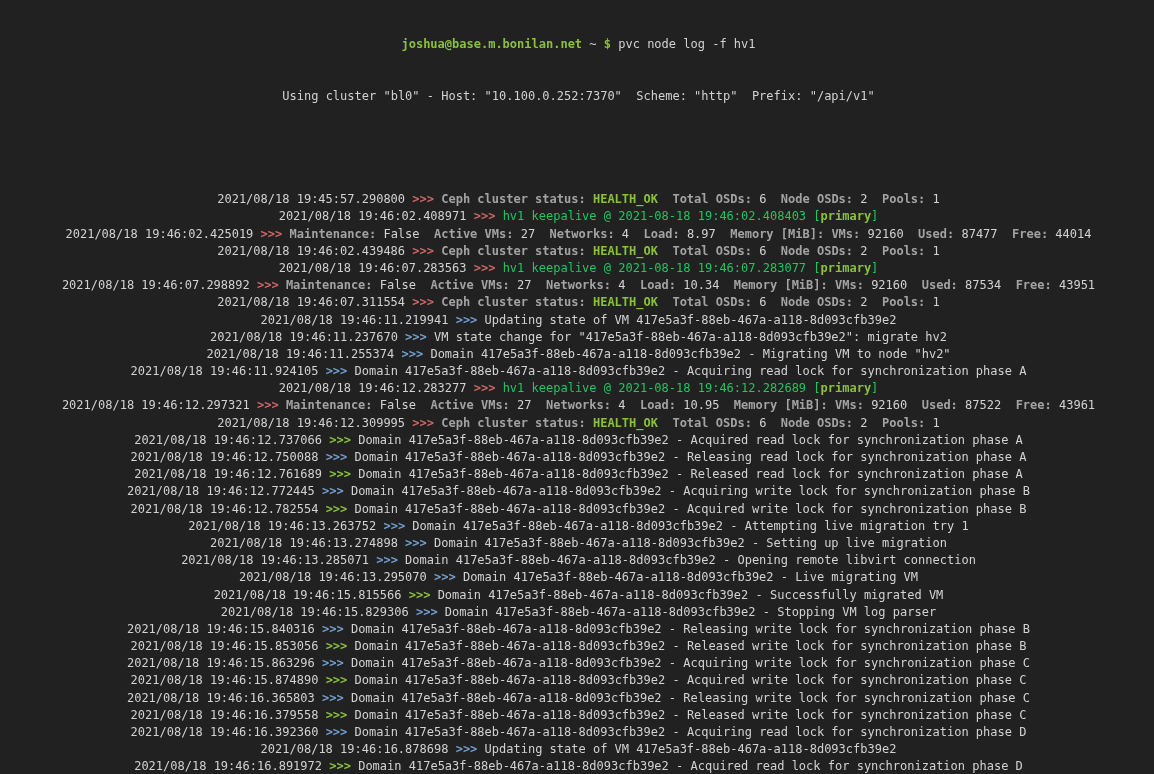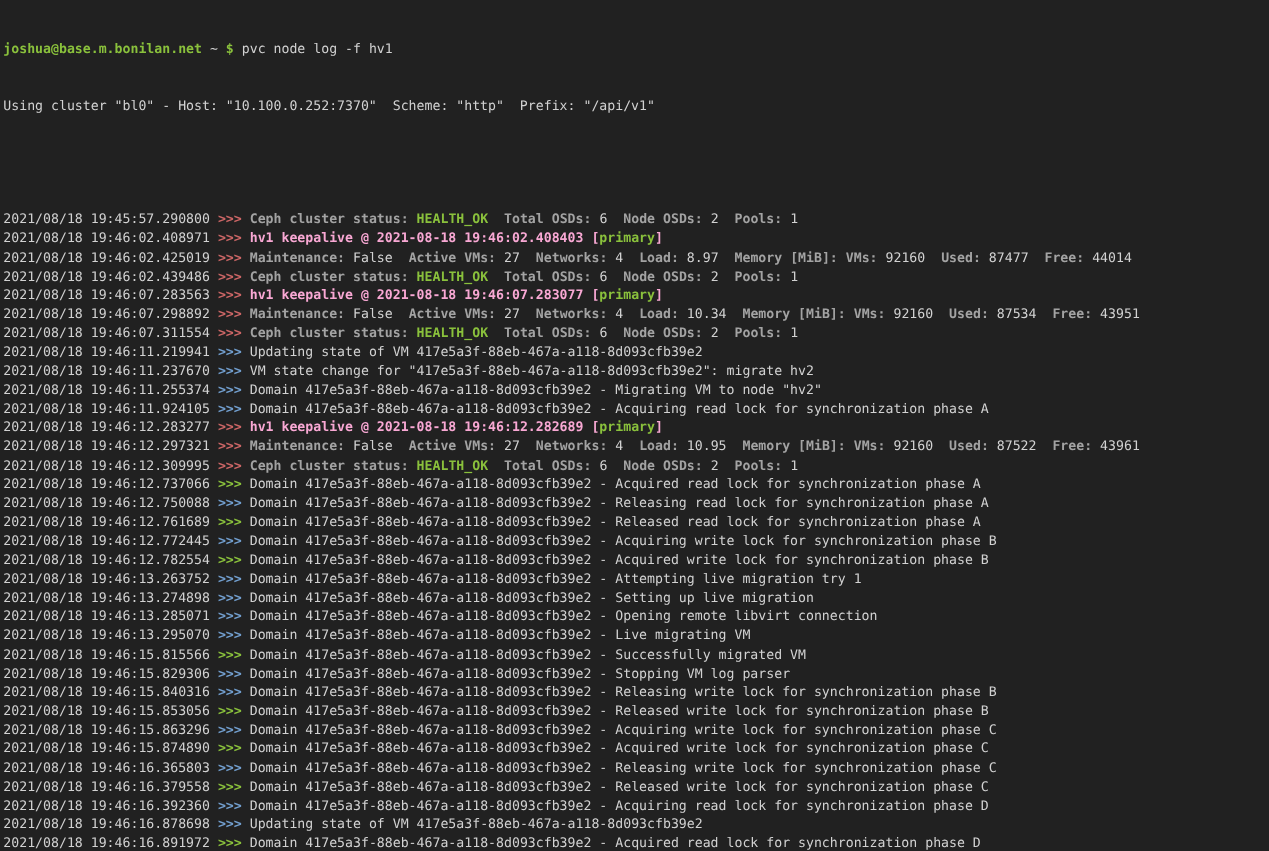--- a/index.html
+++ b/index.html
@@ -7,25 +7,25 @@
     width:1154px;height:774px;overflow:hidden;
     background:#212121;
     font-family:"DejaVu Sans Mono", monospace;
     font-size:12px;line-height:17.2px;
   }
   .screen{
     width:100%;height:100%;
     padding:2px 0 0 3px;box-sizing:border-box;
     white-space:pre;color:#d2d2d2;
   }
-  .term-line{height:17.2px;}
+  .term-line{height:17.2px;text-align:center;}
   .st-p{color:#d2d2d2;}
   .st-b{color:#a3a3a3;font-weight:bold;}
   .st-g{color:#8ac13c;font-weight:bold;}
-  .st-m{color:#f9a8d4;font-weight:bold;}
+  .st-m{color:#22c55e;font-weight:normal;}
   .lvl-s{color:#cc6666;font-weight:bold;}
   .lvl-i{color:#729fcf;font-weight:bold;}
   .lvl-o{color:#8ac13c;font-weight:bold;}
 </style>
 </head>
 <body>
 
 <div class="screen">
   <div class="term-line"><span class="st-g">joshua@base.m.bonilan.net</span><span class="st-p"> ~ </span><span class="st-g">$ </span><span class="st-p">pvc node log -f hv1</span></div>
   <div class="term-line"><span class="st-p">Using cluster "bl0" - Host: "10.100.0.252:7370"  Scheme: "http"  Prefix: "/api/v1"</span></div>

